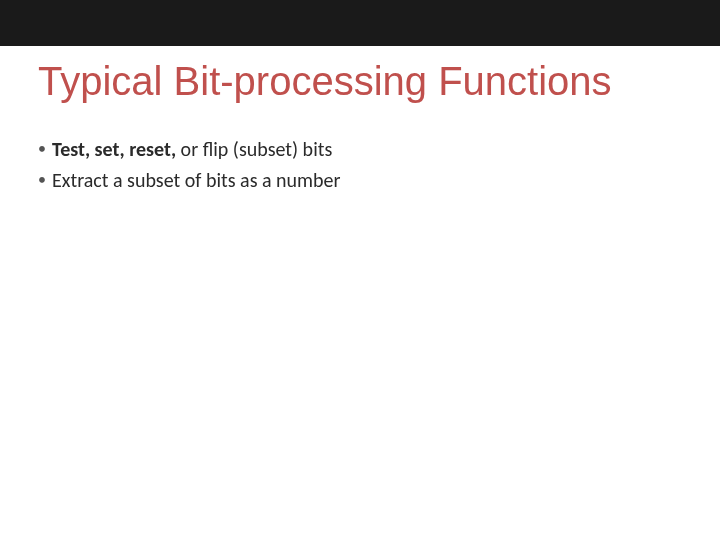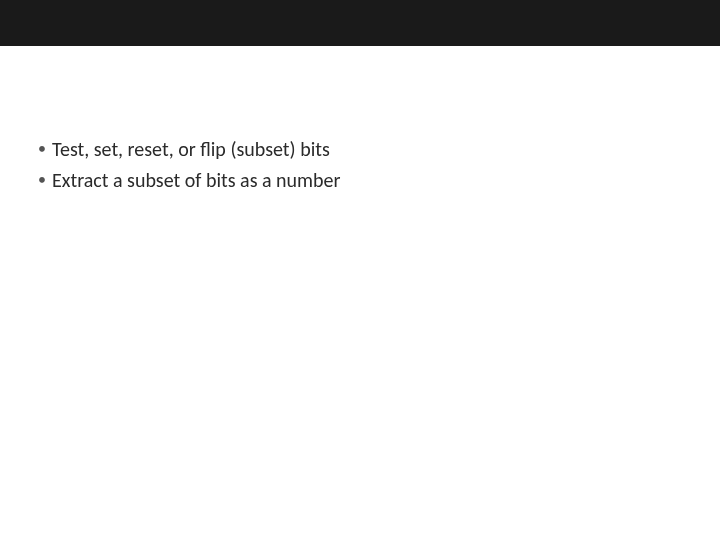--- a/index.html
+++ b/index.html
@@ -54,28 +54,29 @@
   .bullet-dot {
     flex: 0 0 auto;
     width: 14px;
     color: #545454;
     font-size: 16px;
     line-height: 26px;
   }
   .bullet-text {
     flex: 1 1 auto;
   }
-  .b { font-weight: 400; margin-top: 9px; }
+  .b { font-weight: 700; margin-top: 9px; }
 </style>
 </head>
 <body>
 
 <div class="slide">
   <div class="topbar"></div>
 
+  <div class="title">Typical Bit-processing Functions</div>
 
   <div class="body-list">
 
     <div class="bullet-row">
       <span class="bullet-dot">•</span>
       <span class="bullet-text"><span class="b">Test, set, reset,</span><span> or flip (subset) bits</span></span>
     </div>
 
     <div class="bullet-row">
       <span class="bullet-dot">•</span>

